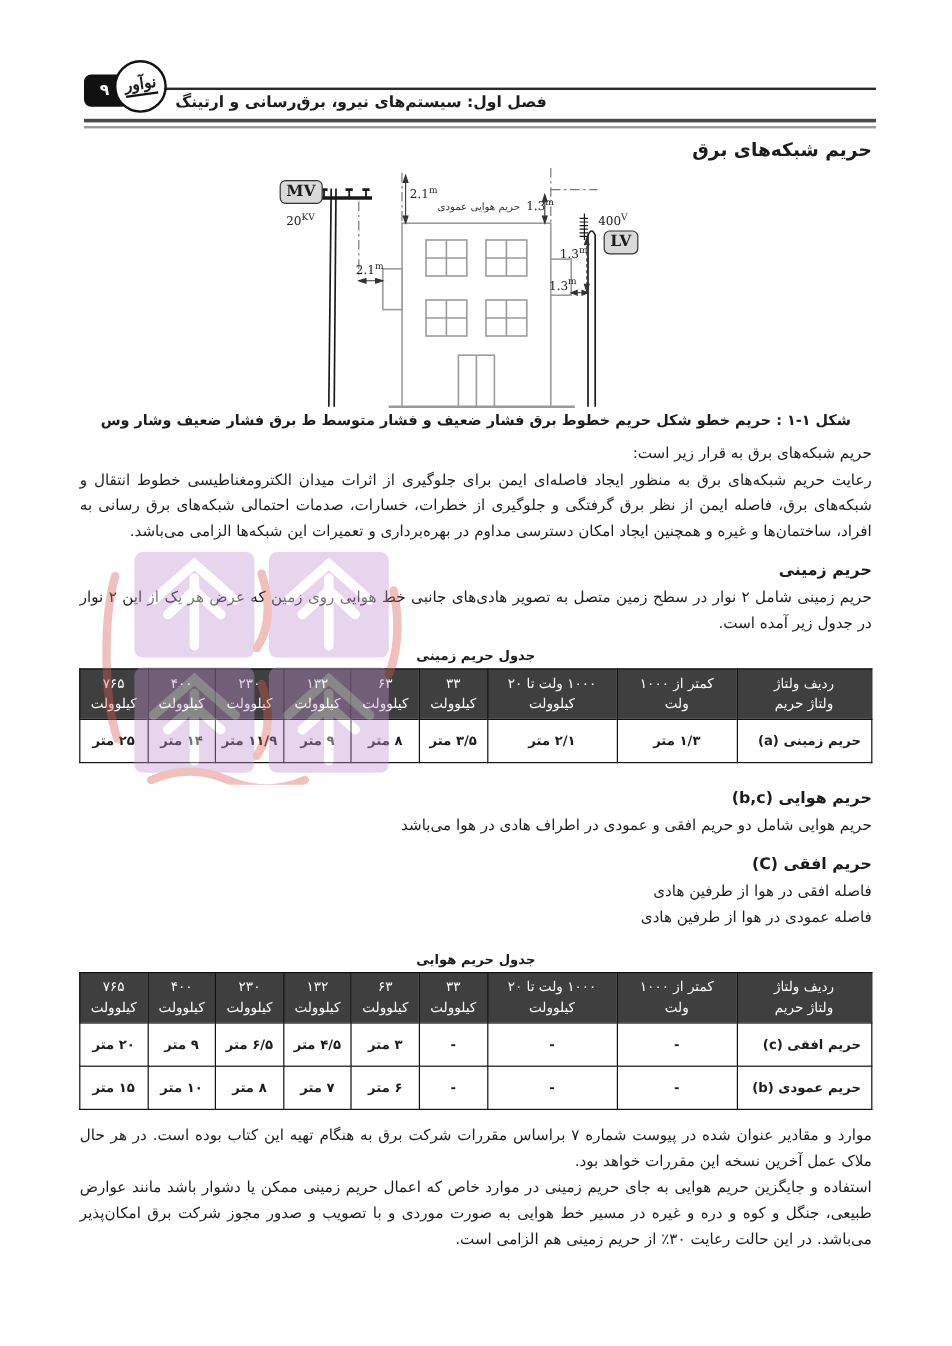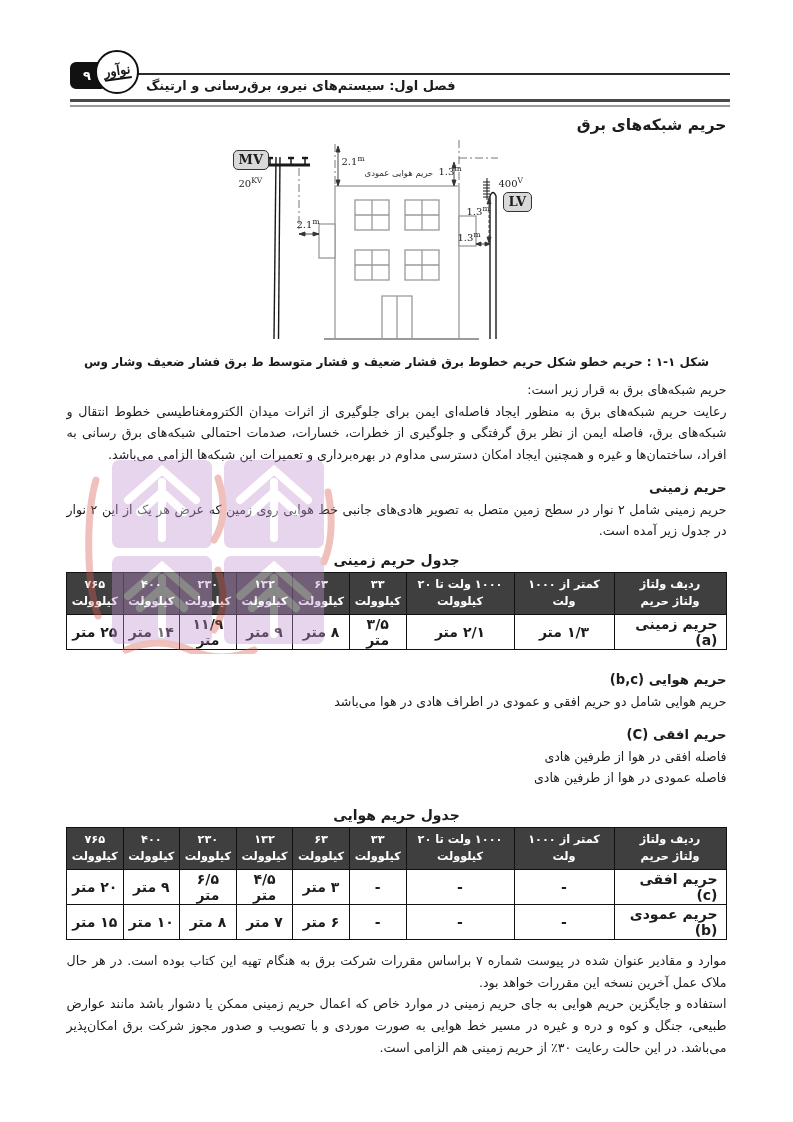--- a/index.html
+++ b/index.html
@@ -29,40 +29,40 @@
   }
   .chapter-title {
     position:absolute; left:146px; top:78px; z-index:2; direction:rtl;
     font-size:13px; font-weight:bold; white-space:nowrap;
   }
   
   .content { width:660px; margin:0 auto; padding-top:112px; direction:rtl; position:relative; z-index:1; }
   .page-title { font-size:15.5px; font-weight:bold; margin:4px 0 2px 0; }
   p.body-text { font-size:12.6px; line-height:1.72; text-align:justify; margin:0; }
   .sec-heading { font-size:13.2px; font-weight:bold; margin:14px 0 4px 0;text-align:right; }
-  .table-title { text-align:center; font-size:14px; font-weight:bold; margin:10px 0 4px 0; }
+  .table-title { text-align:center; font-size:11px; font-weight:bold; margin:10px 0 4px 0; }
   
   .figure-wrap { position:relative; width:360px; height:205px; margin:4px auto 0; direction:ltr; }
   .figure-wrap svg.diagram { position:absolute; inset:0; }
   .figlabel { position:absolute; font-family:"DejaVu Serif", serif; font-size:10px; color:#222; white-space:nowrap; }
   .figlabel sup { font-size:7.5px; }
   .fig-fa { position:absolute; font-size:8.5px; color:#333; white-space:nowrap; direction:rtl; }
   .voltbox {
     position:absolute; font-family:"DejaVu Serif", serif; font-weight:bold; font-size:13px;
     background:#d9d9d9; border:1.6px solid #333; border-radius:5px; padding:0 5px; line-height:1.35;
   }
-  .fig-caption { text-align:center; font-size:12px; font-weight:bold; margin:12px 0 10px 0; }
+  .fig-caption { text-align:center; font-size:12px; font-weight:bold; margin:0 0 10px 0; }
   
   table.vtable { border-collapse:collapse; width:660px; direction:rtl; table-layout:fixed; margin:0; }
   table.vtable th, table.vtable td { border:1.2px solid #111; }
   table.vtable th {
-    background:#3f3f3f; color:#fff; font-size:11.3px; font-weight:bold;
+    background:#3f3f3f; color:#fff; font-size:11.3px; font-weight:normal;
     white-space:pre-line; line-height:1.55; height:42px; text-align:center; padding:1px 2px;
   }
-  table.vtable td { font-size:14px; font-weight:bold; text-align:center; height:25px; padding:1px 3px; }
+  table.vtable td { font-size:11px; font-weight:bold; text-align:center; height:25px; padding:11px 3px; }
   table.vtable td.rowlabel { text-align:right; padding-right:8px;margin-left:32px; }
   col.cw0 { width:112px; } col.cw1 { width:100px; } col.cw2 { width:108px; } col.cwn { width:56.6px; }
   
   .watermark { position:absolute; left:82px; top:452px; width:255px; height:202px; z-index:6; opacity:.38; pointer-events:none; }
 </style>
 </head>
 <body>
 
 <div class="hdr-topline"></div>
 <div class="page-badge">

